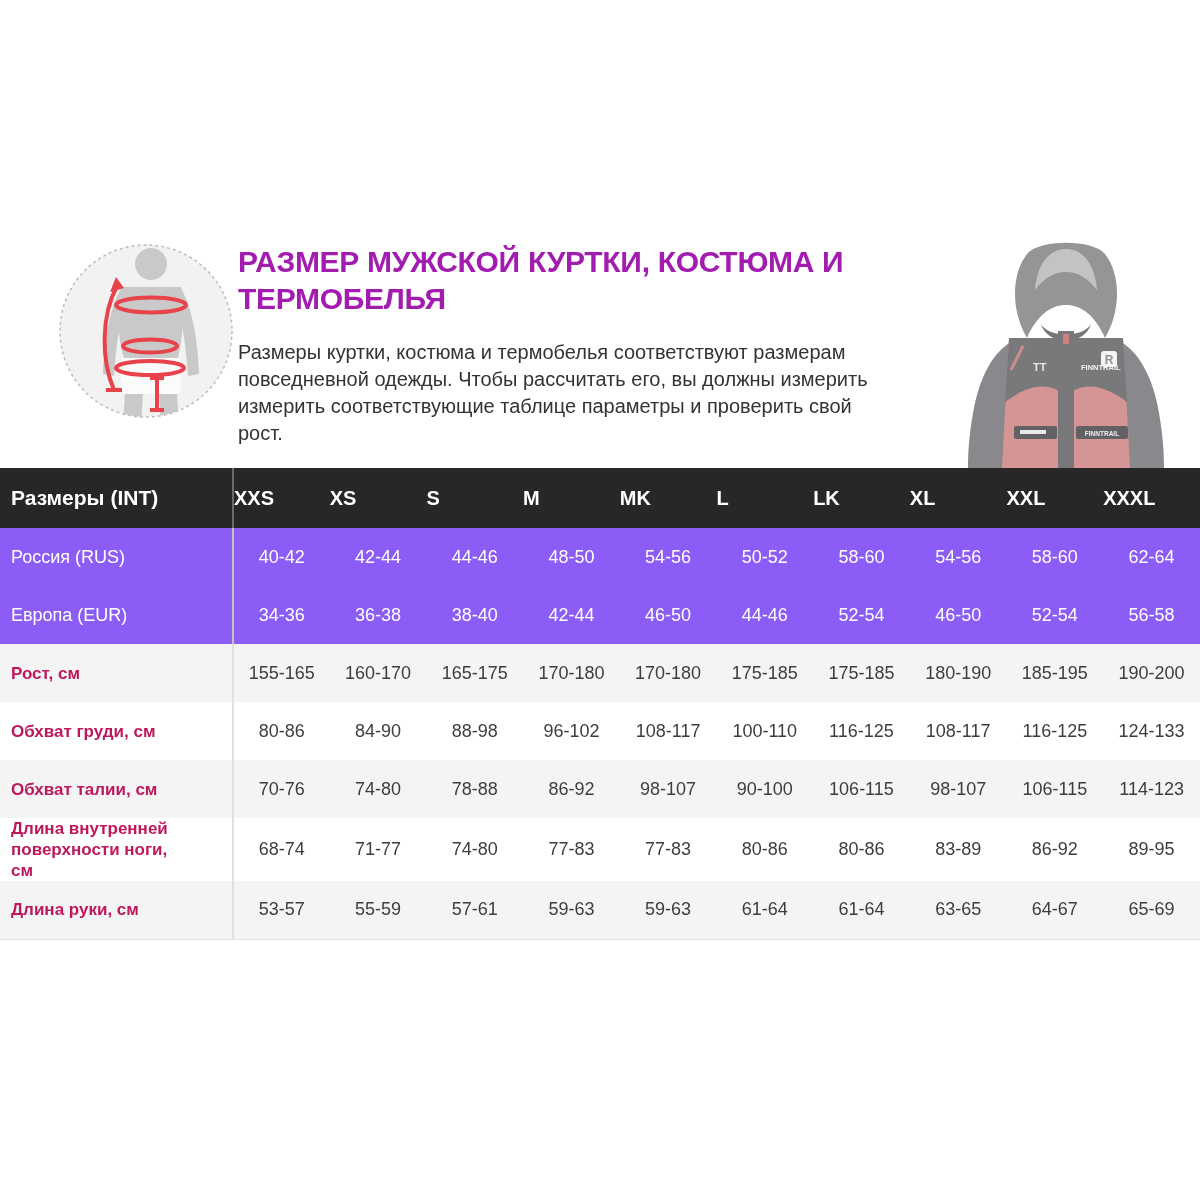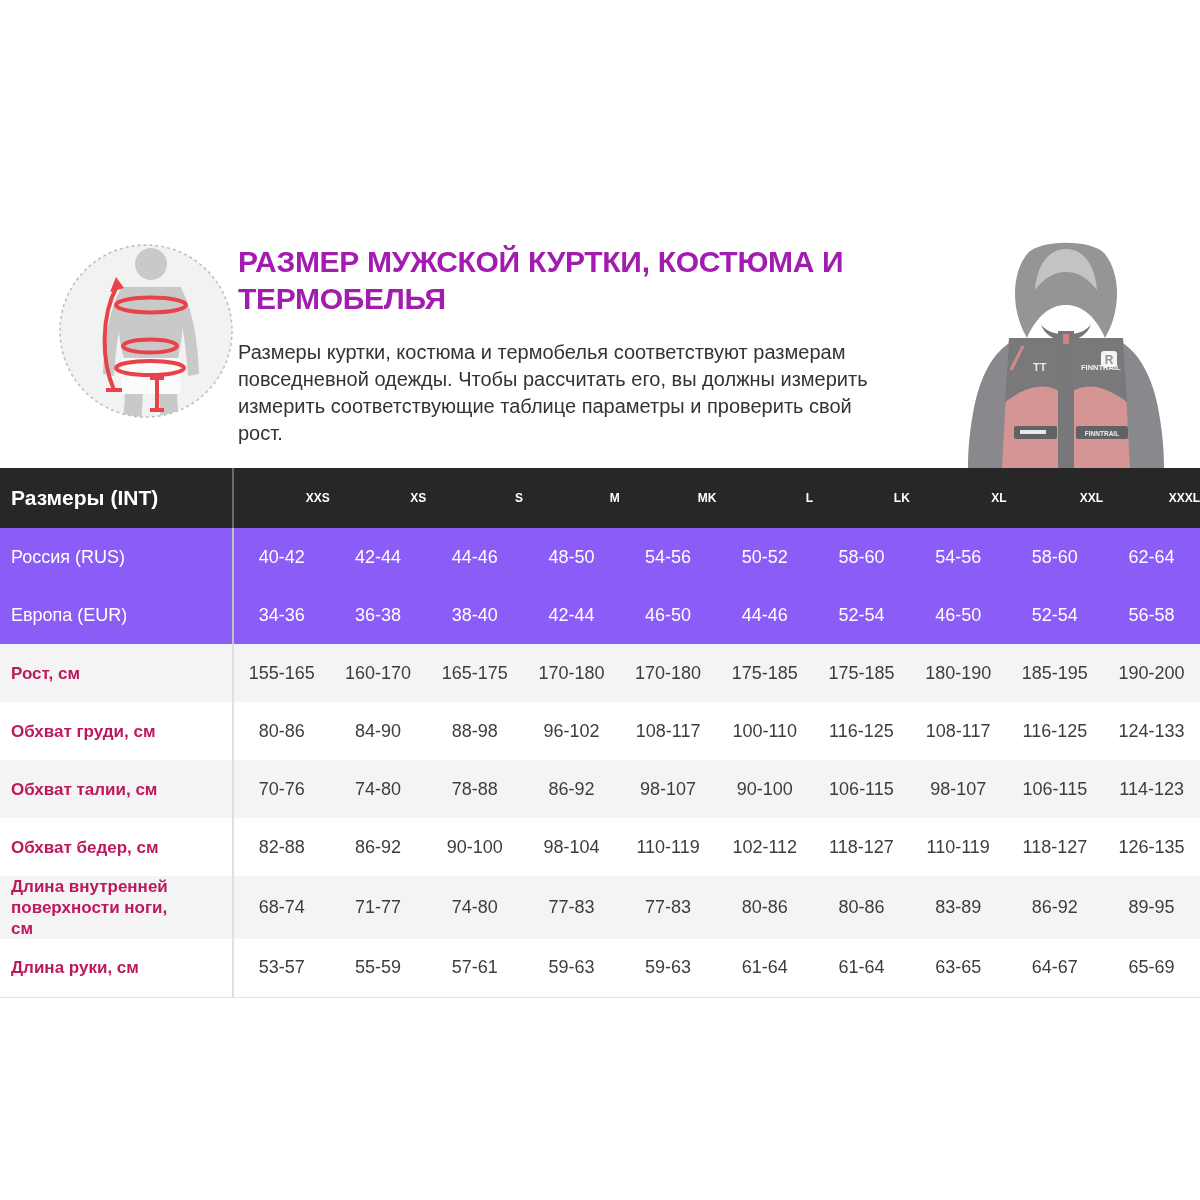--- a/index.html
+++ b/index.html
@@ -30,21 +30,21 @@
 
   
   .table-wrap { position:absolute; left:0; top:468px; width:1200px; }
   table {
     width:1200px; border-collapse:collapse; table-layout:fixed;
     border-bottom:1px solid #e3e3e3;
   }
   th, td { padding:0; }
   thead tr { height:60px; background:#272727; }
   thead th {
-    color:#fff; font-size:12px; font-weight:700; text-align:right;
+    color:#fff; font-size:20px; font-weight:700; text-align:left;
   }
   thead th.corner {
     width:233px; text-align:left; padding-left:11px; font-size:21px;
     border-right:2px solid #6a6a6a;
   }
   tbody.band tr { height:58px; background:#8b5cf6; }
   tbody.band th {
     color:#fff; font-weight:400; font-size:18px; text-align:left;
     padding-left:11px; border-right:2px solid #c2c2c2;
   }
@@ -219,33 +219,20 @@
           <td>78-88</td>
           <td>86-92</td>
           <td>98-107</td>
           <td>90-100</td>
           <td>106-115</td>
           <td>98-107</td>
           <td>106-115</td>
           <td>114-123</td>
         </tr>
         <tr>
-          <th>Обхват бедер, см</th>
-          <td>82-88</td>
-          <td>86-92</td>
-          <td>90-100</td>
-          <td>98-104</td>
-          <td>110-119</td>
-          <td>102-112</td>
-          <td>118-127</td>
-          <td>110-119</td>
-          <td>118-127</td>
-          <td>126-135</td>
-        </tr>
-        <tr>
           <th>Длина внутренней поверхности ноги, см</th>
           <td>68-74</td>
           <td>71-77</td>
           <td>74-80</td>
           <td>77-83</td>
           <td>77-83</td>
           <td>80-86</td>
           <td>80-86</td>
           <td>83-89</td>
           <td>86-92</td>

